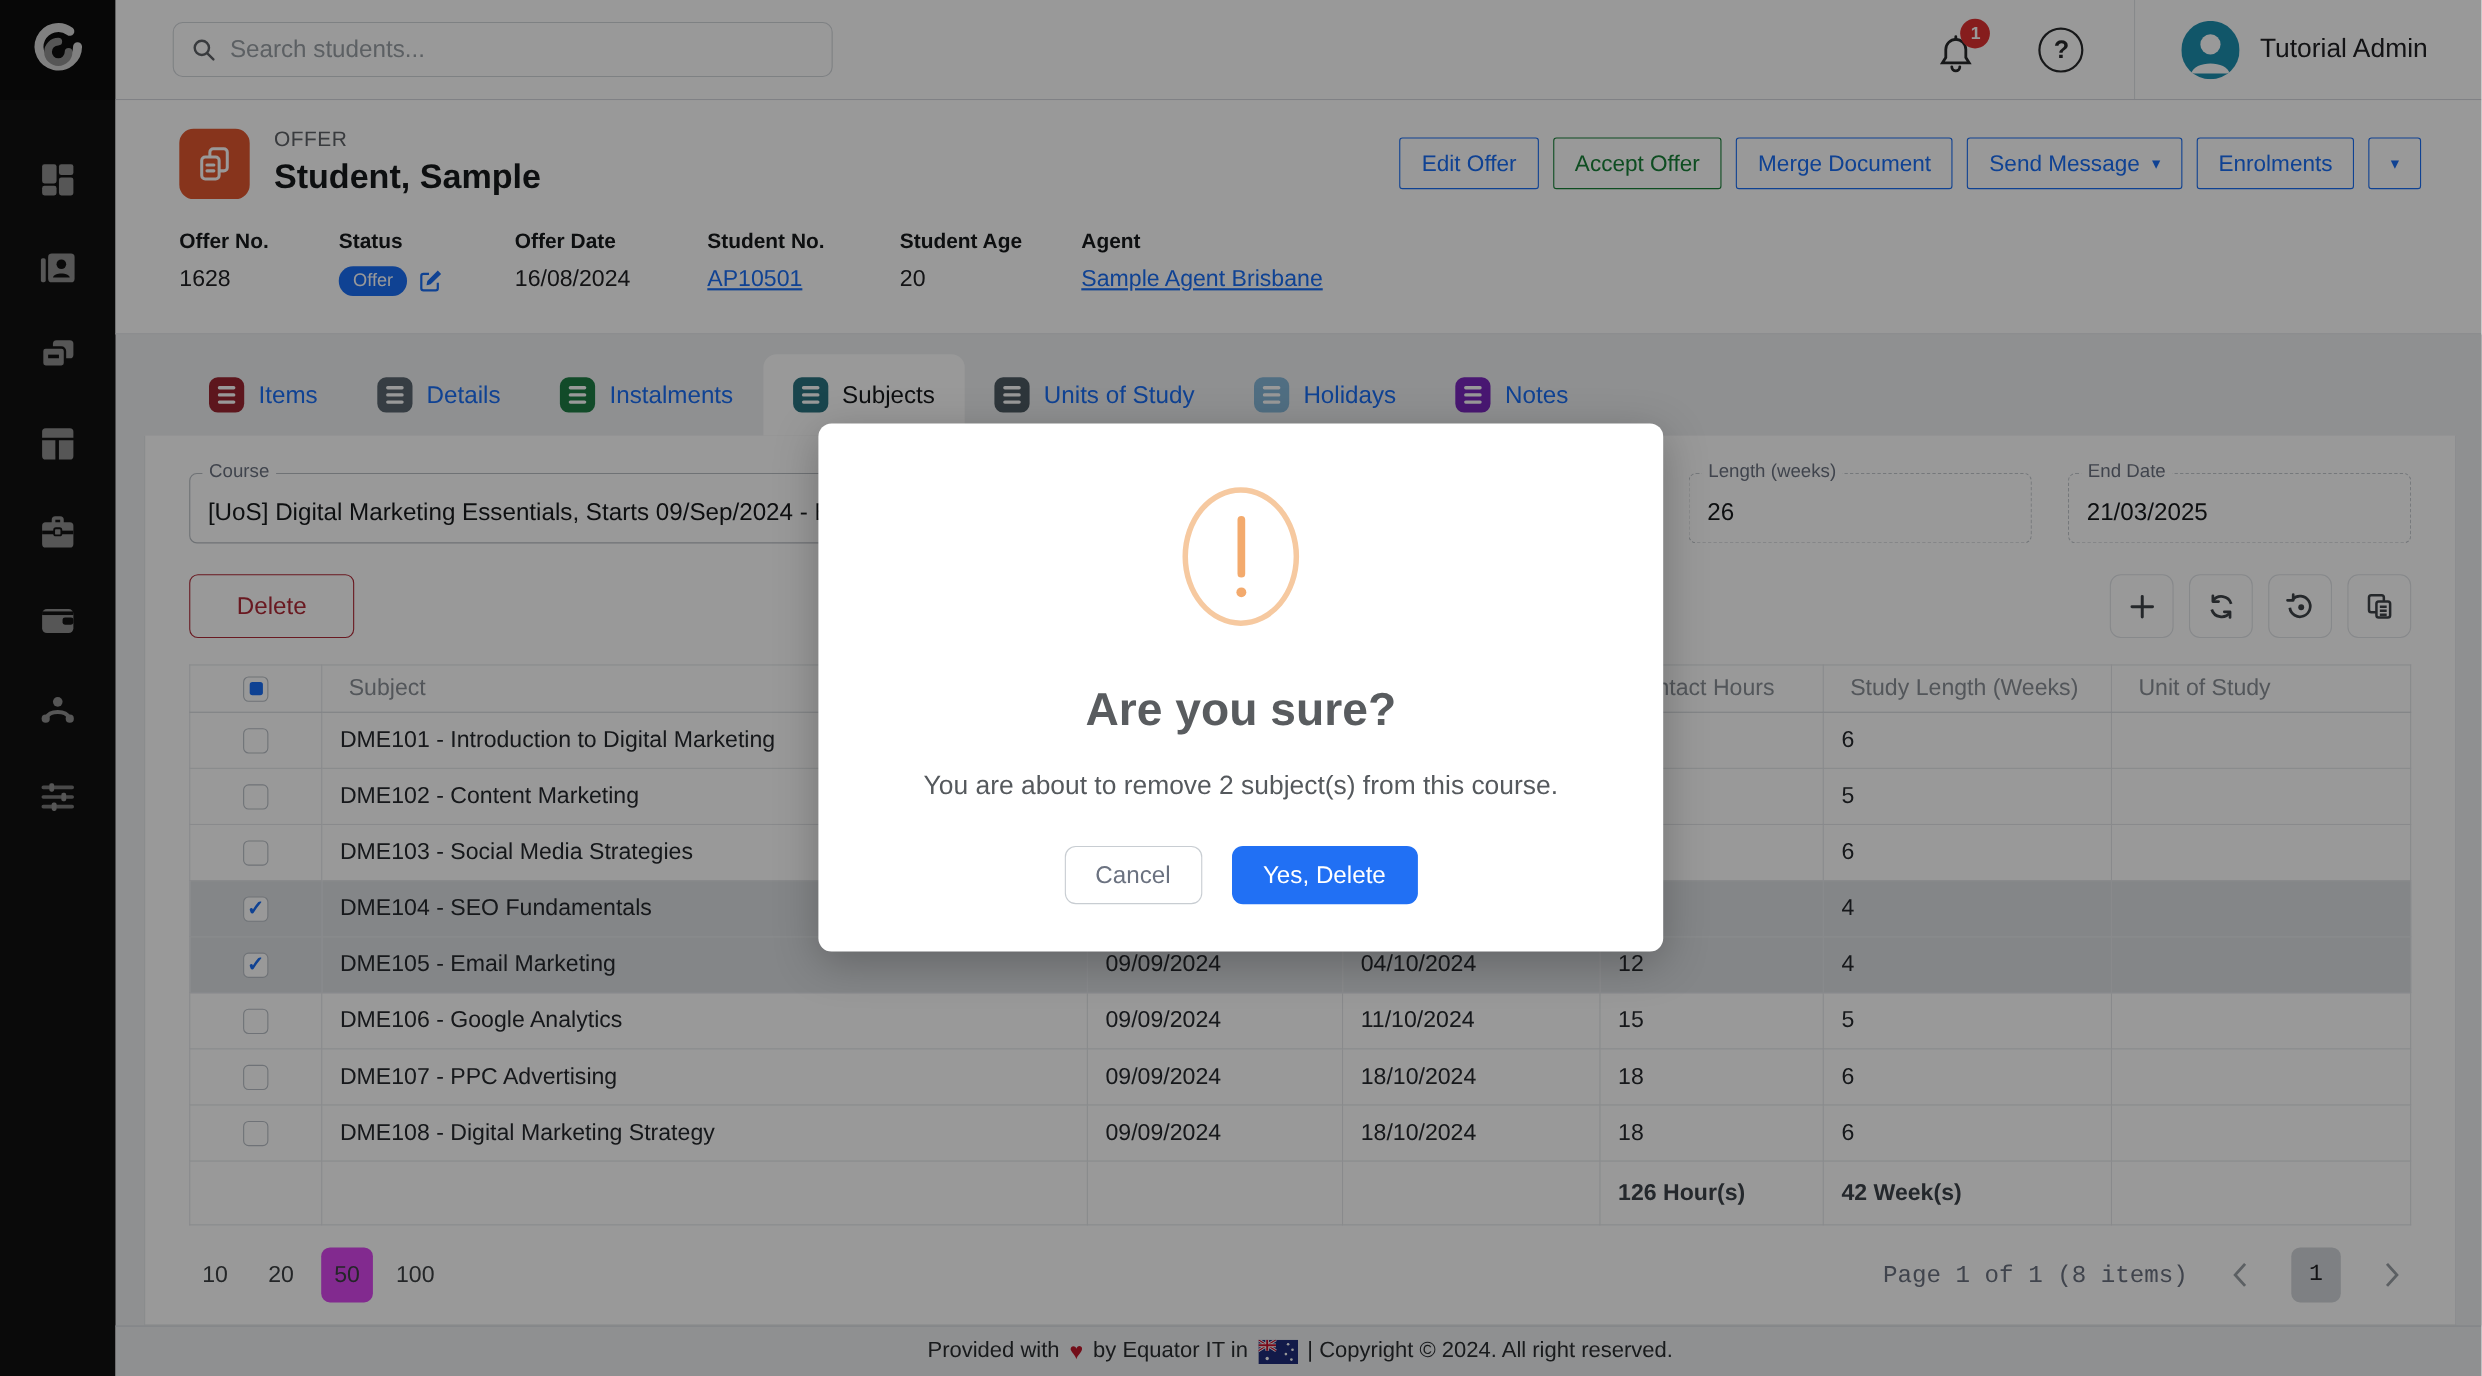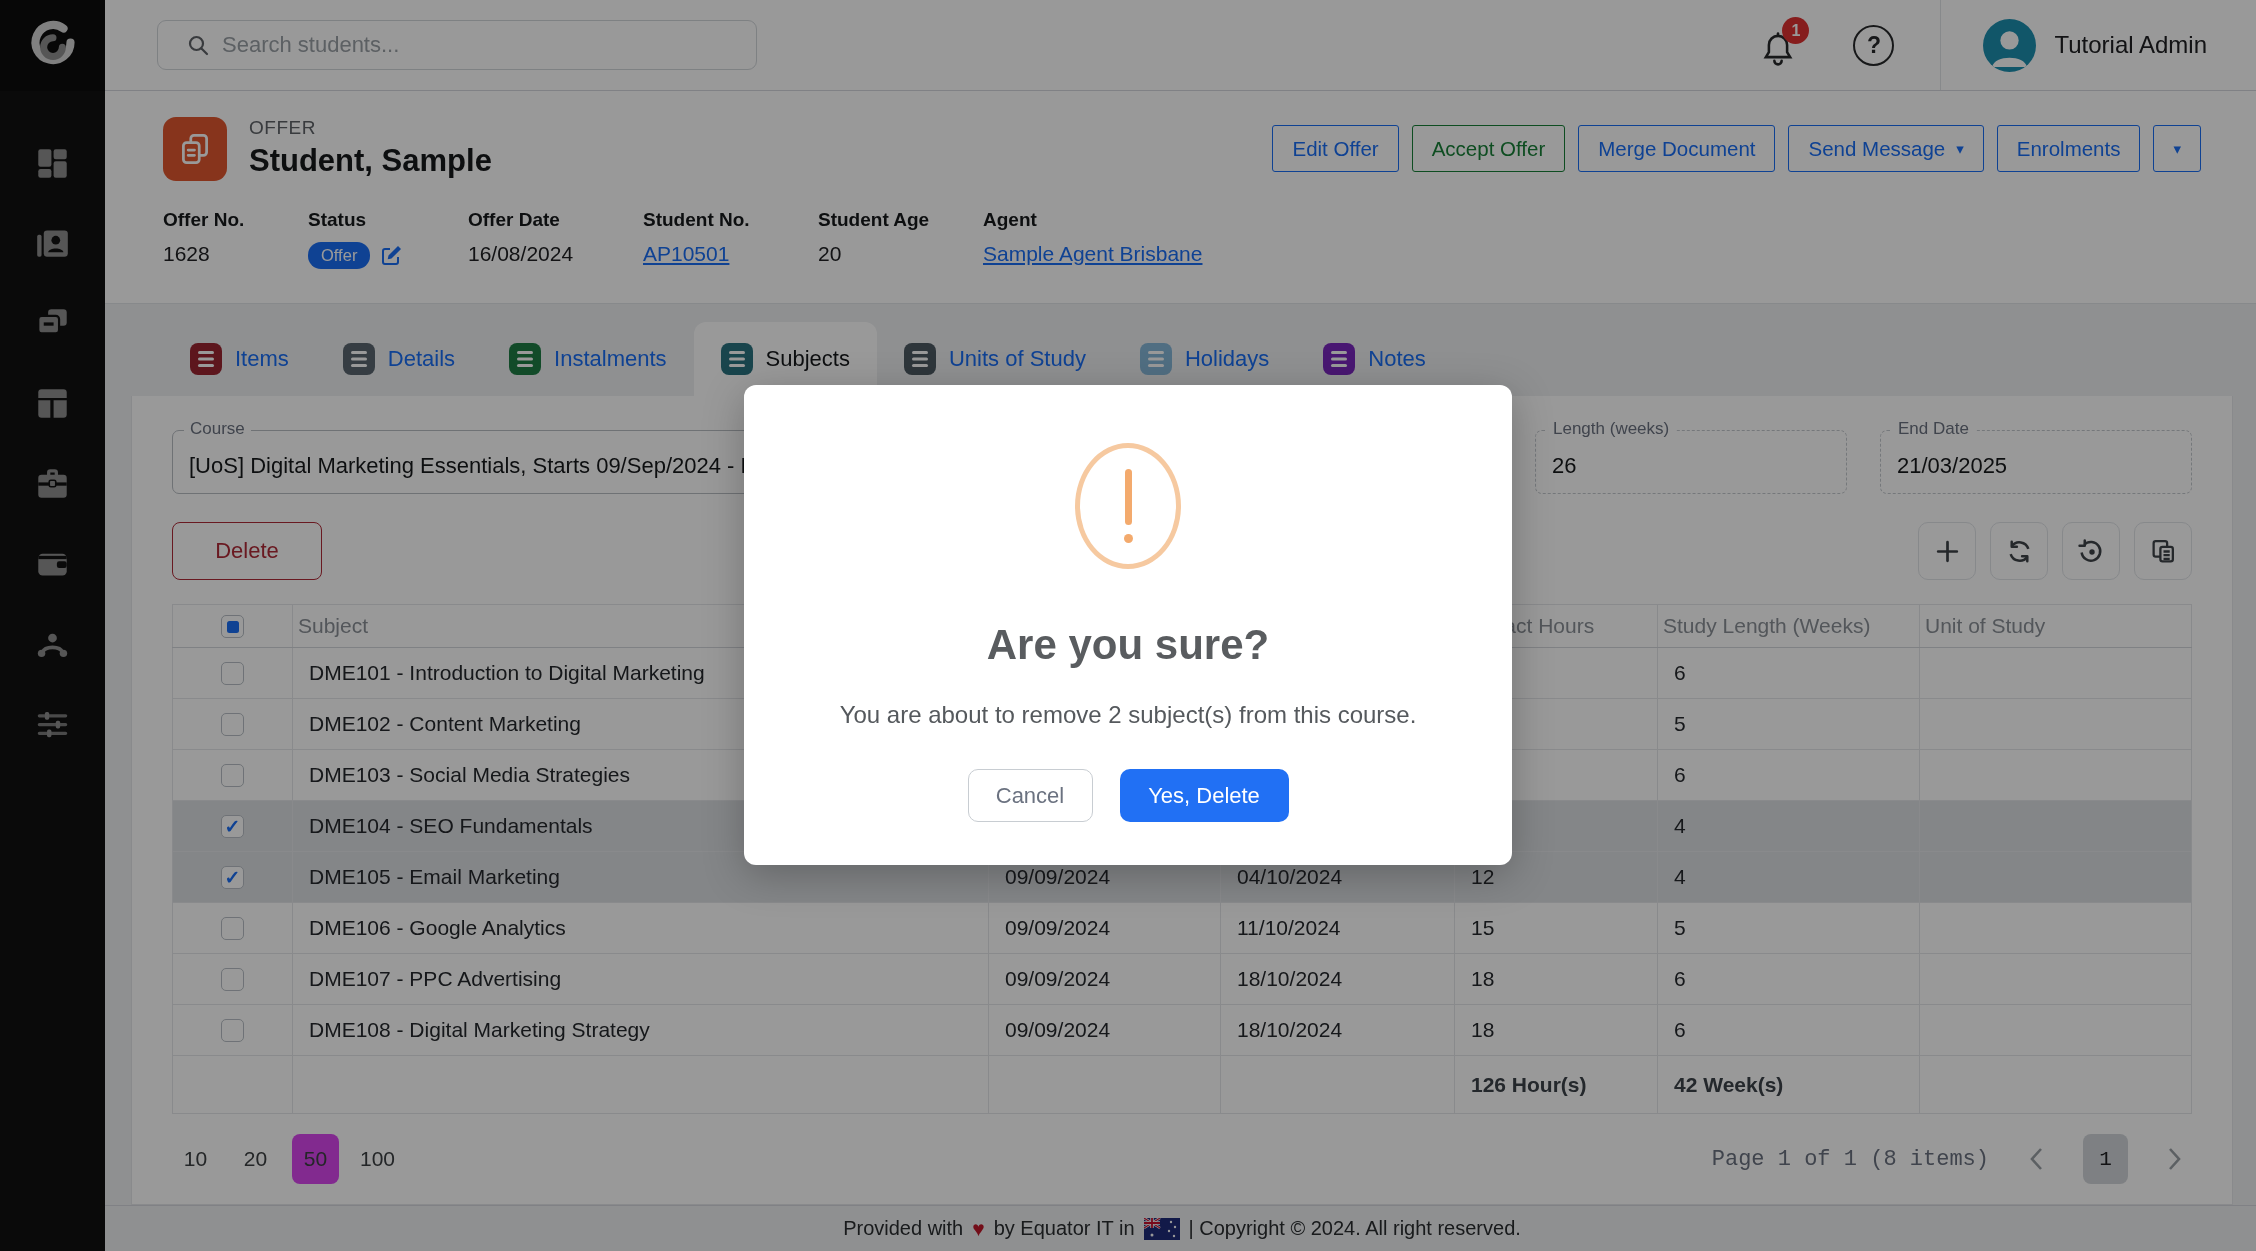--- a/index.html
+++ b/index.html
@@ -11,21 +11,21 @@
   .sidebar { width:105px; background:#121212; flex-shrink:0; display:flex; flex-direction:column; align-items:center; }
   .logo-box { width:100%; height:91px; display:flex; align-items:center; justify-content:center; background:#0c0c0c; }
   .side-nav { display:flex; flex-direction:column; gap:40px; margin-top:52px; }
   .side-item { width:40px; height:40px; display:flex; align-items:center; justify-content:center; cursor:pointer; }
   .side-item svg { width:35px; height:35px; }
 
   .main { flex:1; display:flex; flex-direction:column; height:100%; }
 
   
   .topbar { height:91px; background:#fff; border-bottom:1px solid #d5d8de; display:flex; align-items:center; padding:0 52px 0 52px; flex-shrink:0; }
-  .search { width:600px; height:50px; border:1px solid #d3d7db; border-radius:9px; display:flex; align-items:center; padding:0 28px; background:#fff; }
+  .search { width:600px; height:50px; border:1px solid #d3d7db; border-radius:9px; display:flex; align-items:center; padding:0 15px; background:#fff; }
   .search svg { width:24px; height:24px; margin-right:12px; flex-shrink:0; }
   .search input { border:none; outline:none; flex:1; font-size:22px; font-family:inherit; color:#3c4043; background:transparent; }
   .search input::placeholder { color:#9aa0a6; }
   .tb-right { margin-left:auto; display:flex; align-items:center; height:100%; }
   .bell-wrap { position:relative; width:40px; height:44px; display:flex; align-items:flex-end; cursor:pointer; }
   .badge { position:absolute; top:-6px; right:-8px; min-width:27px; height:27px; background:var(--notif-red); border-radius:50%; color:#fff; font-size:16px; display:flex; align-items:center; justify-content:center; font-weight:bold; }
   .help { width:41px; height:41px; border:2.5px solid #27292b; border-radius:50%; display:flex; align-items:center; justify-content:center; font-size:23px; font-weight:bold; color:#27292b; margin-left:52px; cursor:pointer; }
   .tb-divider { width:1px; background:#e2e4e8; align-self:stretch; margin-left:46px; }
   .avatar-group { display:flex; align-items:center; padding-left:42px; cursor:pointer; }
   .user-name { font-size:24px; color:#202124; margin-left:18px; }
@@ -65,21 +65,21 @@
   .w-course{width:1330px} .w-sm{width:312px}
 
   .actions-row { display:flex; margin-top:28px; align-items:center; }
   .btn-delete { width:150px; height:58px; border:1px solid var(--red); color:var(--red); font-size:22px; border-radius:8px; background:#fff; font-family:inherit; cursor:pointer; }
   .toolbar { margin-left:auto; display:flex; gap:14px; }
   .tool { width:58px; height:58px; border:1px solid #e1e4e8; border-radius:10px; background:#fff; display:flex; align-items:center; justify-content:center; cursor:pointer; }
 
   
   table { width:2019px; border-collapse:collapse; table-layout:fixed; margin-top:24px; font-size:21px; }
   table, th, td { border:1px solid #e4e7ea; }
-  thead th { height:43px; color:#8a9097; font-weight:normal; text-align:left; padding:0 5px; border-bottom-color:#d4d8dd; }
+  thead th { height:43px; color:#8a9097; font-weight:normal; text-align:left; padding:0 24px; border-bottom-color:#d4d8dd; }
   tbody td { height:51px; padding:0 16px; color:#26292d; }
   tbody tr.selected { background:#dcdfe3; }
   tfoot td { height:58px; padding:0 16px; font-weight:bold; color:#3d434a; border-top-color:#d4d8dd; }
   .c-cb { text-align:center; }
   .cb { display:inline-flex; width:23px; height:23px; border:1.5px solid #b9bfc6; border-radius:5px; background:#fff; align-items:center; justify-content:center; vertical-align:middle; cursor:pointer; }
   .cb.indet::after { content:""; width:12px; height:12px; background:var(--accent); border-radius:2.5px; }
   .cb.checked::after { content:"✓"; color:var(--accent); font-size:19px; font-weight:bold; line-height:1; }
 
   
   .pagination { display:flex; align-items:center; margin:20px 0 24px 0; }

